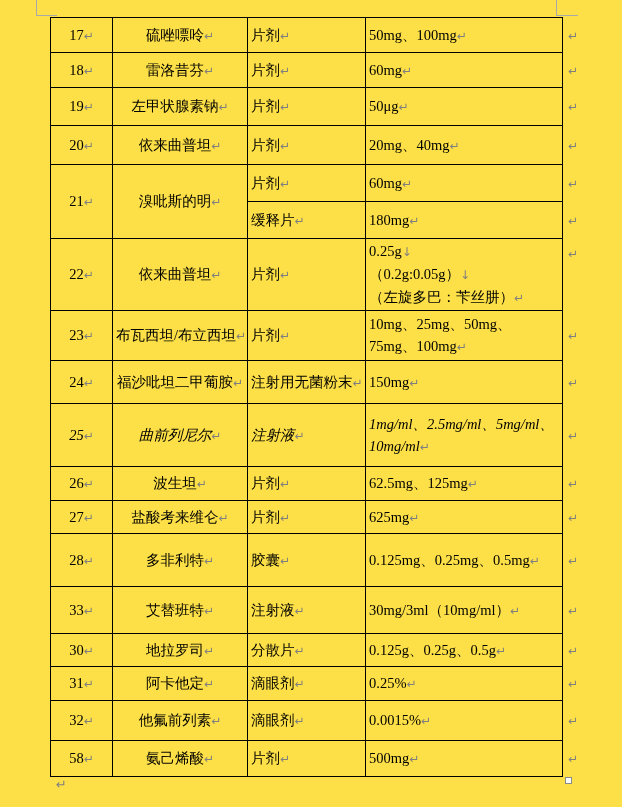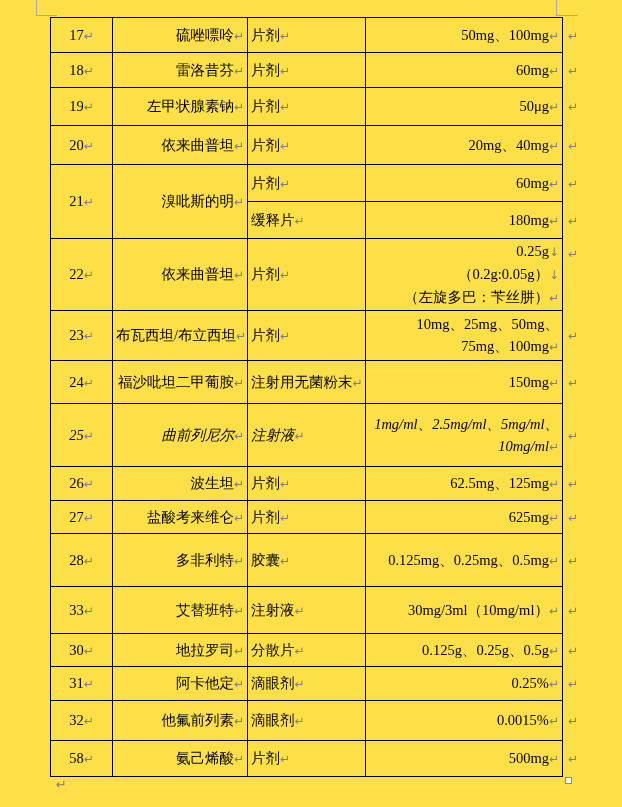--- a/index.html
+++ b/index.html
@@ -30,23 +30,23 @@
   td {
     border: 1.5px solid #000000;
     padding: 1px 3px;
     font-size: 14.5px;
     line-height: 22px;
     color: #000000;
     vertical-align: middle;
     overflow: hidden;
   }
   td.c-num  { text-align: center; white-space: nowrap; }
-  td.c-name { text-align: right; white-space: nowrap; }
+  td.c-name { text-align: center; white-space: nowrap; }
   td.c-form { text-align: left;   white-space: nowrap; }
-  td.c-spec { text-align: right; word-break: normal; }
+  td.c-spec { text-align: left; word-break: normal; }
   td.c-gutter {
     border: none;
     padding: 0 0 0 5px;
     vertical-align: middle;
     text-align: left;
   }
   td.c-gutter.top { vertical-align: top; padding-top: 3px; }
   .mark {
     color: #7f7f7f;
     font-size: 12px;

